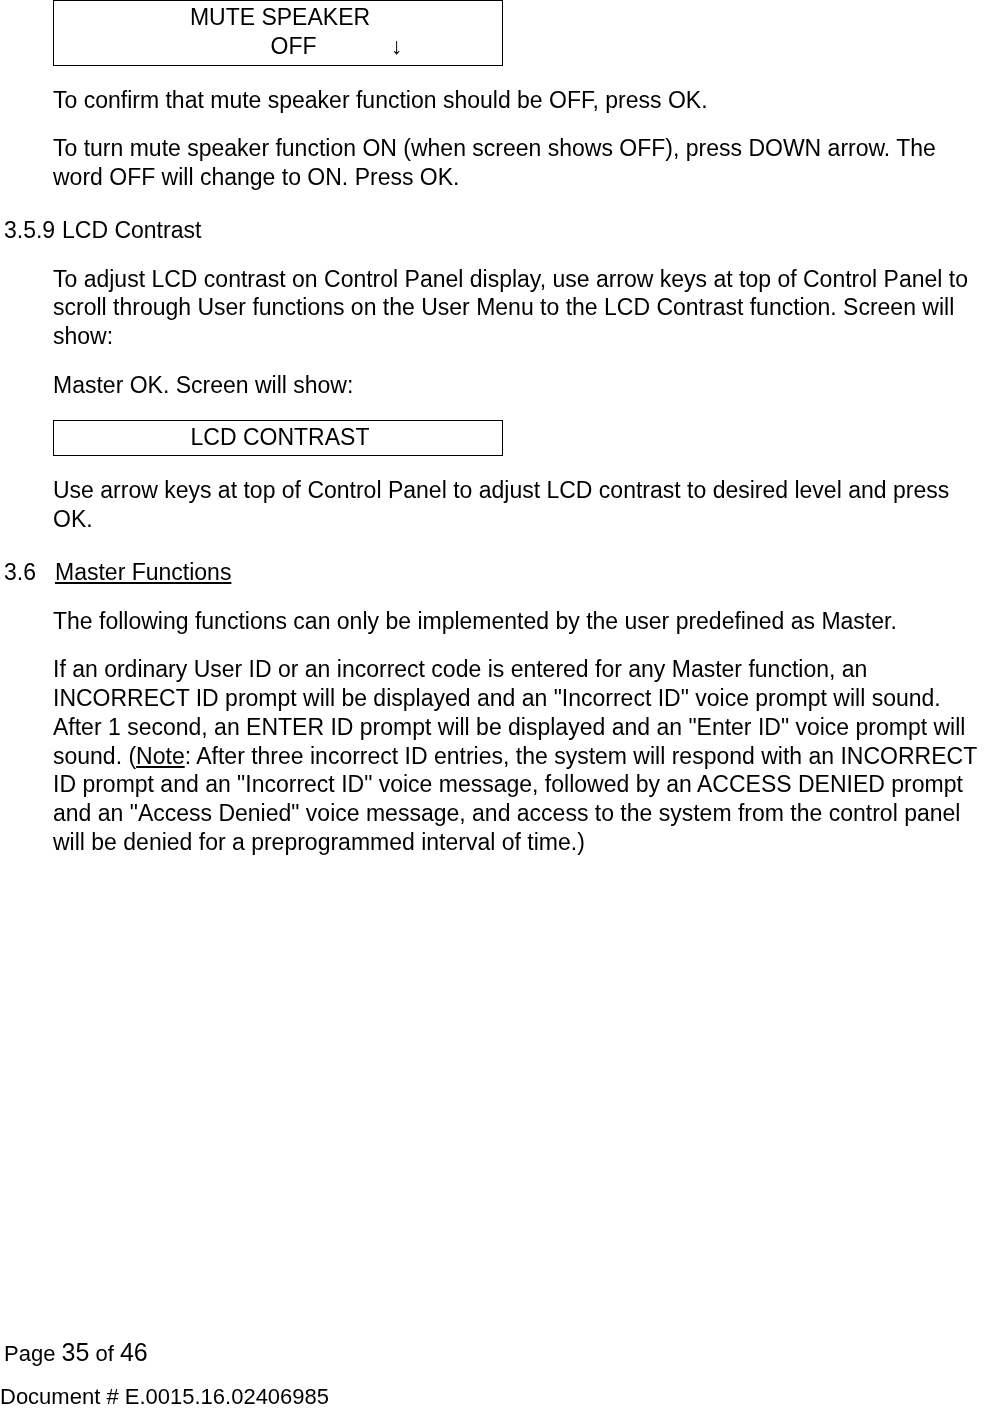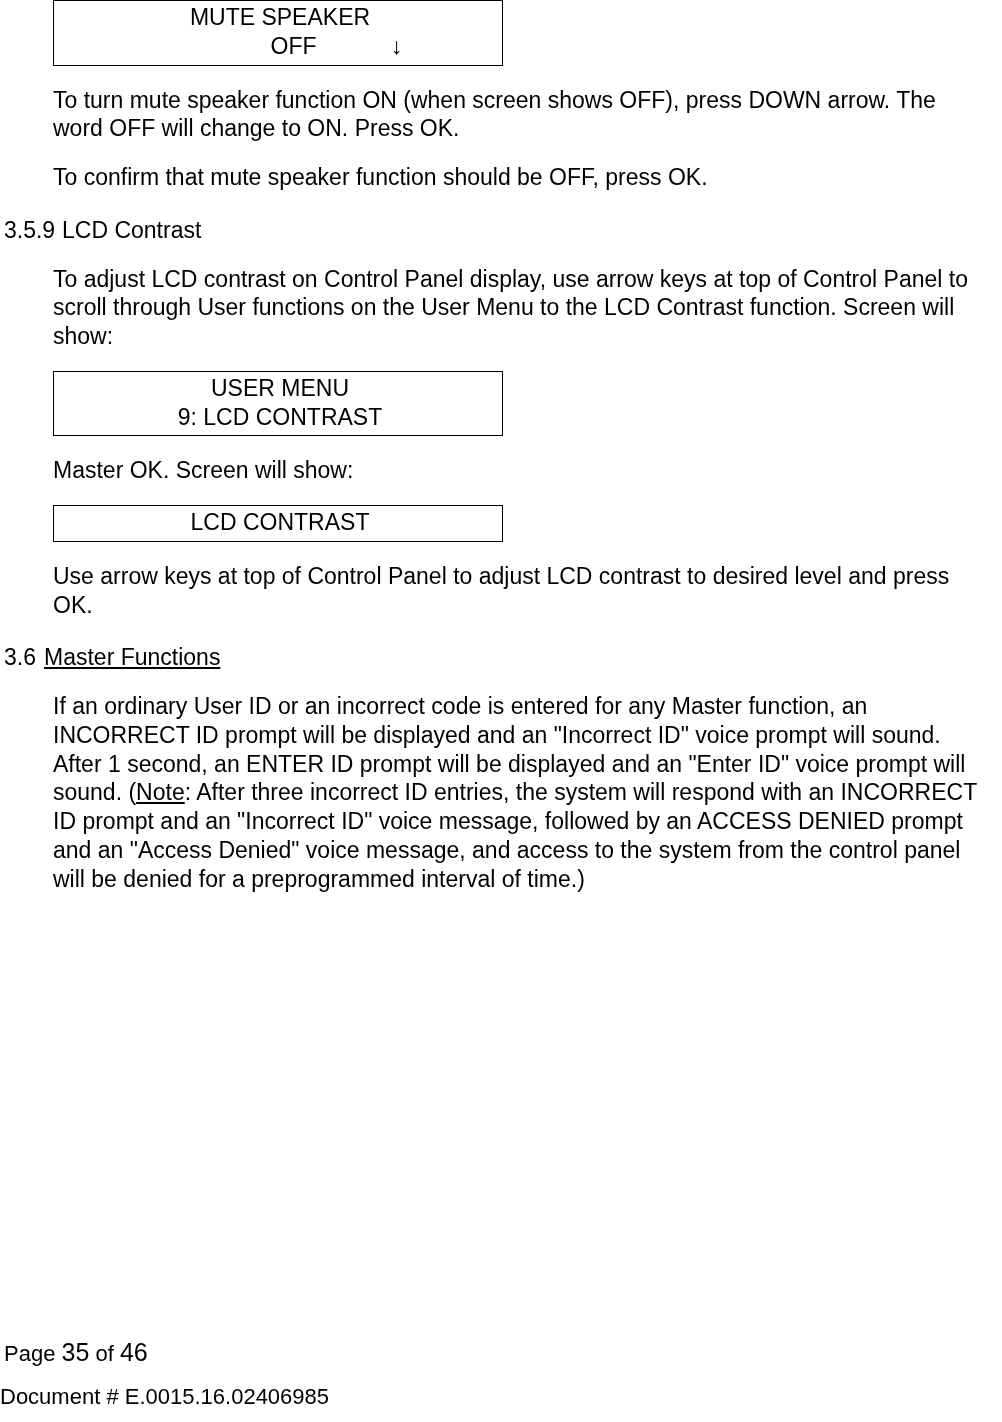--- a/index.html
+++ b/index.html
@@ -78,48 +78,45 @@
 <div class="content">
 
   <div class="lcd-box" style="margin-top:0;">
     <div class="line1">MUTE SPEAKER</div>
     <div class="lcd-off-row">
       <span class="off-label">OFF</span>
       <span class="down-arrow">↓</span>
     </div>
   </div>
 
+  <p class="para">To confirm that mute speaker function should be OFF, press OK.</p>
   <p class="para">To turn mute speaker function ON (when screen shows OFF), press DOWN arrow. The word OFF will change to ON. Press OK.</p>
-  <p class="para">To confirm that mute speaker function should be OFF, press OK.</p>
 
   <div class="section-row">
     <div class="sec-num" style="width:62px;">3.5.9</div>
     <div class="sec-title">LCD Contrast</div>
   </div>
 
   <p class="para">To adjust LCD contrast on Control Panel display, use arrow keys at top of Control Panel to scroll through User functions on the User Menu to the LCD Contrast function. Screen will show:</p>
 
-  <div class="lcd-box" style="margin-top:20px;">
-    <div class="line1">USER MENU</div>
-    <div class="line2">9: LCD CONTRAST</div>
-  </div>
 
   <p class="para">Master OK. Screen will show:</p>
 
   <div class="lcd-box" style="margin-top:20px;">
     <div class="line1">LCD CONTRAST</div>
   </div>
 
   <p class="para">Use arrow keys at top of Control Panel to adjust LCD contrast to desired level and press OK.</p>
 
   <div class="section-row">
-    <div class="sec-num" style="width:44px;">3.6</div>
+    <div class="sec-num" style="width:55px;">3.6</div>
     <div class="sec-title underline">Master Functions</div>
   </div>
 
+  <p class="para">The following functions can only be implemented by the user predefined as Master.</p>
 
   <p class="para">
     <span>If an ordinary User ID or an incorrect code is entered for any Master function, an INCORRECT ID prompt will be displayed and an "Incorrect ID" voice prompt will sound. After 1 second, an ENTER ID prompt will be displayed and an "Enter ID" voice prompt will sound. (</span><span class="underline">Note</span><span>: After three incorrect ID entries, the system will respond with an INCORRECT ID prompt and an "Incorrect ID" voice message, followed by an ACCESS DENIED prompt and an "Access Denied" voice message, and access to the system from the control panel will be denied for a preprogrammed interval of time.)</span>
   </p>
 
 </div>
 
 <div class="footer">
   <div class="page-row">
     <span>Page </span><span class="big">35</span><span>  of   </span><span class="big">46</span>

